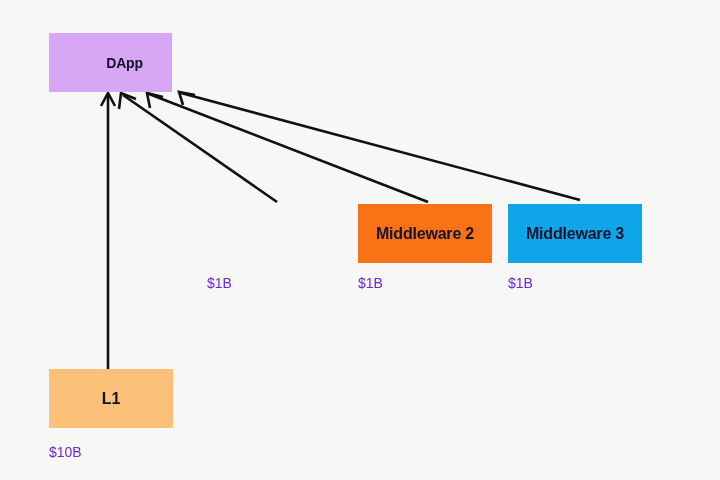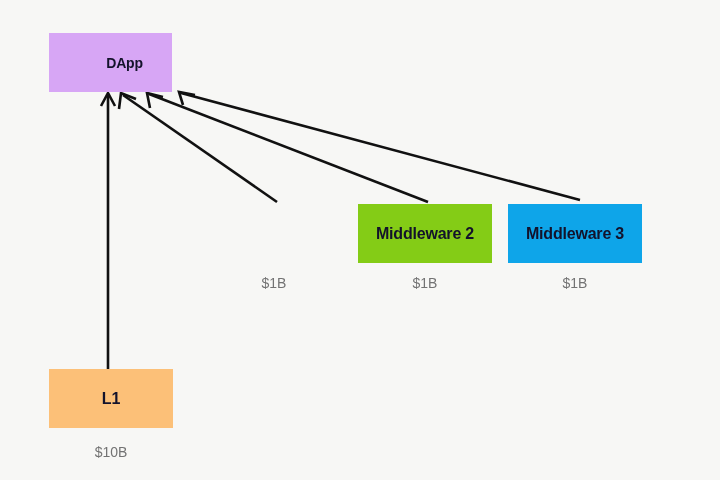--- a/index.html
+++ b/index.html
@@ -47,43 +47,42 @@
     width: 134px;
     height: 59px;
     background: #6cbcf7;
     font-size: 16px;
   }
   #node-mw2 {
     left: 358px;
     top: 204px;
     width: 134px;
     height: 59px;
-    background: #84cc16;
+    background: #f97316;
     font-size: 16px;
   }
   #node-mw3 {
     left: 508px;
     top: 204px;
     width: 134px;
     height: 59px;
     background: #0ea5e9;
     font-size: 16px;
   }
   #node-l1 {
     left: 49px;
     top: 369px;
     width: 124px;
     height: 59px;
     background: #fcc078;
     font-size: 16px;
   }
   .value-label {
     position: absolute;
-    text-align: center;
-    color: #737373;
+    color: #6d28d9;
     font-size: 14px;
     font-weight: normal;
     letter-spacing: 0px;
   }
   #val-mw1 { left: 207px; top: 275px; width: 134px; }
   #val-mw2 { left: 358px; top: 275px; width: 134px; }
   #val-mw3 { left: 508px; top: 275px; width: 134px; }
   #val-l1  { left: 49px;  top: 444px; width: 124px; }
   #edges {
     position: absolute;

